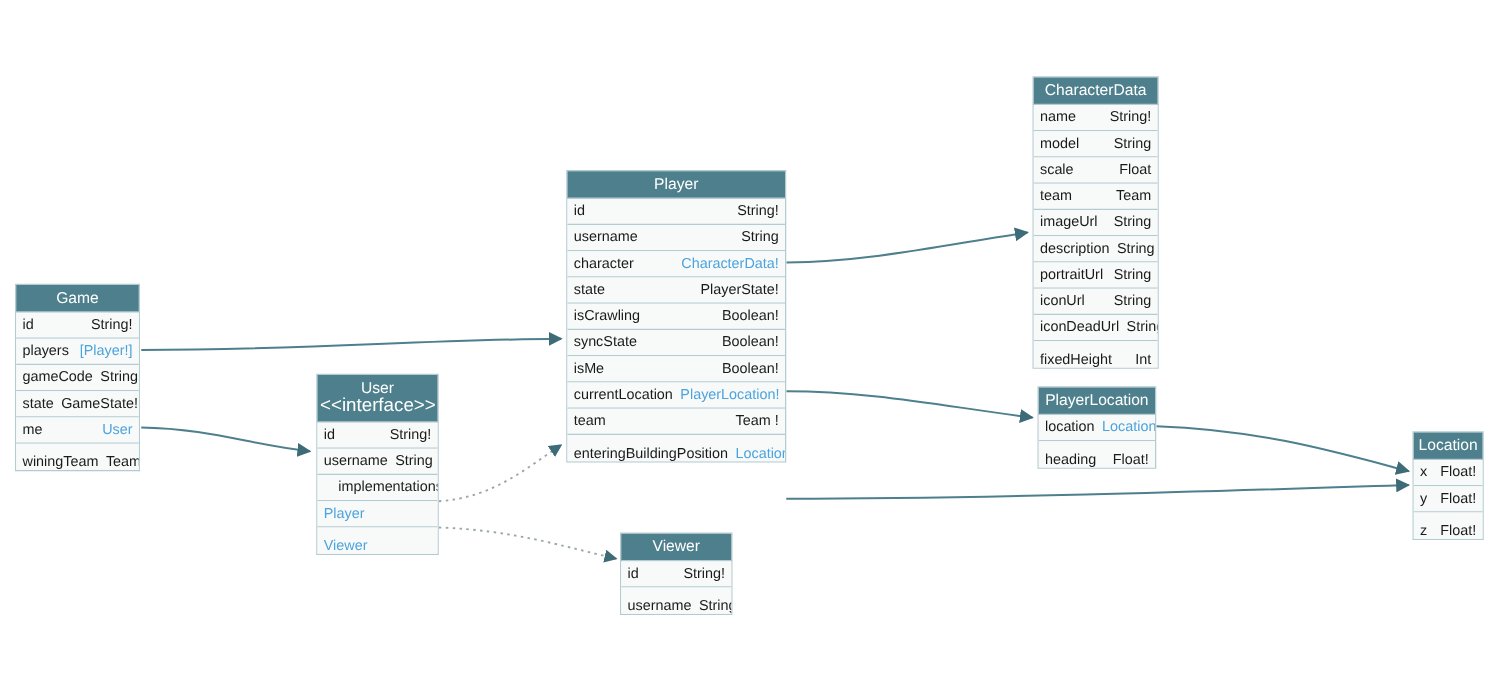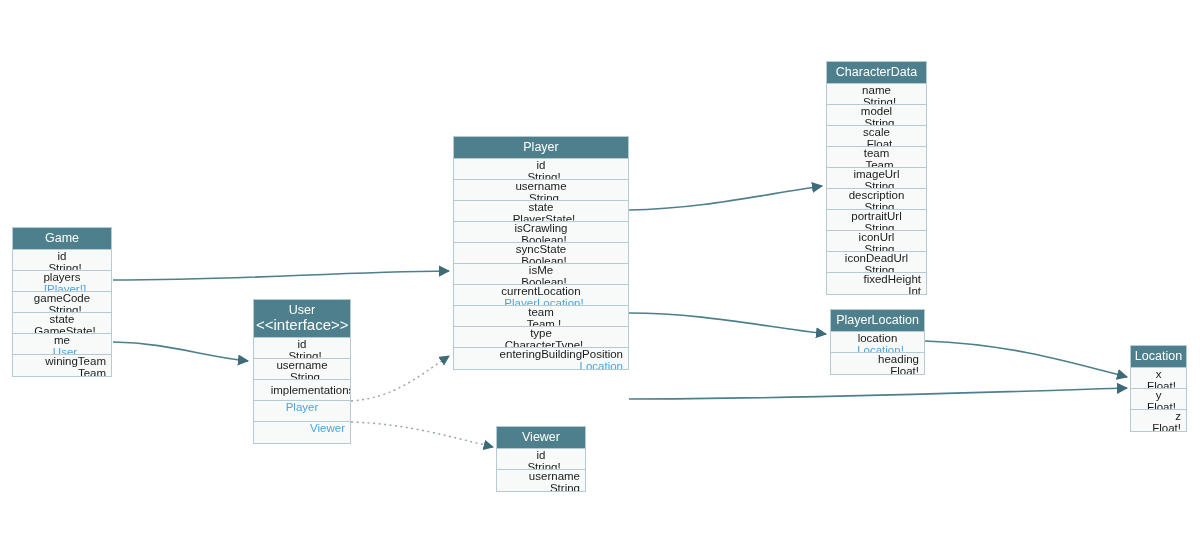--- a/index.html
+++ b/index.html
@@ -56,21 +56,20 @@
     display: flex;
     align-items: center;
     justify-content: space-between;
     padding: 0 5px;
     background: #f8fafa;
     border-bottom: 1px solid #b5cbd2;
     font-size: 11.5px;
     color: #1a1a1a;
     white-space: nowrap;
     overflow: hidden;
-    flex-direction: column;
   }
   .row:last-child {
     border-bottom: none;
     align-items: flex-end;
   }
   .row .fname {
     text-align: left;
   }
   .row .ftype {
     text-align: right;
@@ -170,20 +169,24 @@
   <div class="entity" style="left:453px; top:136px; width:176px;">
     <div class="entity-header">Player</div>
     <div class="row">
       <span class="fname">id</span>
       <span class="ftype">String!</span>
     </div>
     <div class="row">
       <span class="fname">username</span>
       <span class="ftype">String</span>
     </div>
+    <div class="row link">
+      <span class="fname">character</span>
+      <span class="ftype">CharacterData!</span>
+    </div>
     <div class="row">
       <span class="fname">state</span>
       <span class="ftype">PlayerState!</span>
     </div>
     <div class="row">
       <span class="fname">isCrawling</span>
       <span class="ftype">Boolean!</span>
     </div>
     <div class="row">
       <span class="fname">syncState</span>
@@ -194,24 +197,20 @@
       <span class="ftype">Boolean!</span>
     </div>
     <div class="row link">
       <span class="fname">currentLocation</span>
       <span class="ftype">PlayerLocation!</span>
     </div>
     <div class="row">
       <span class="fname">team</span>
       <span class="ftype">Team !</span>
     </div>
-    <div class="row">
-      <span class="fname">type</span>
-      <span class="ftype">CharacterType!</span>
-    </div>
     <div class="row link">
       <span class="fname">enteringBuildingPosition</span>
       <span class="ftype">Location</span>
     </div>
   </div>
 
   <div class="entity" style="left:496px; top:426px; width:90px;">
     <div class="entity-header">Viewer</div>
     <div class="row">
       <span class="fname">id</span>

